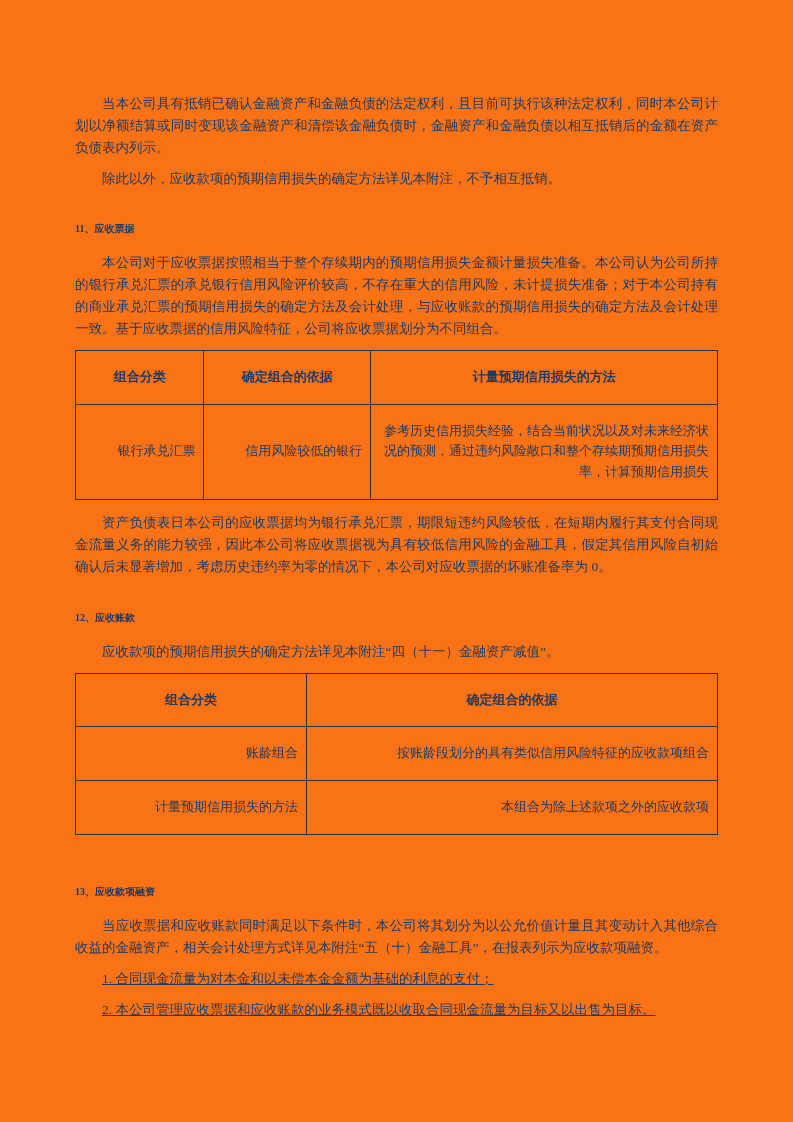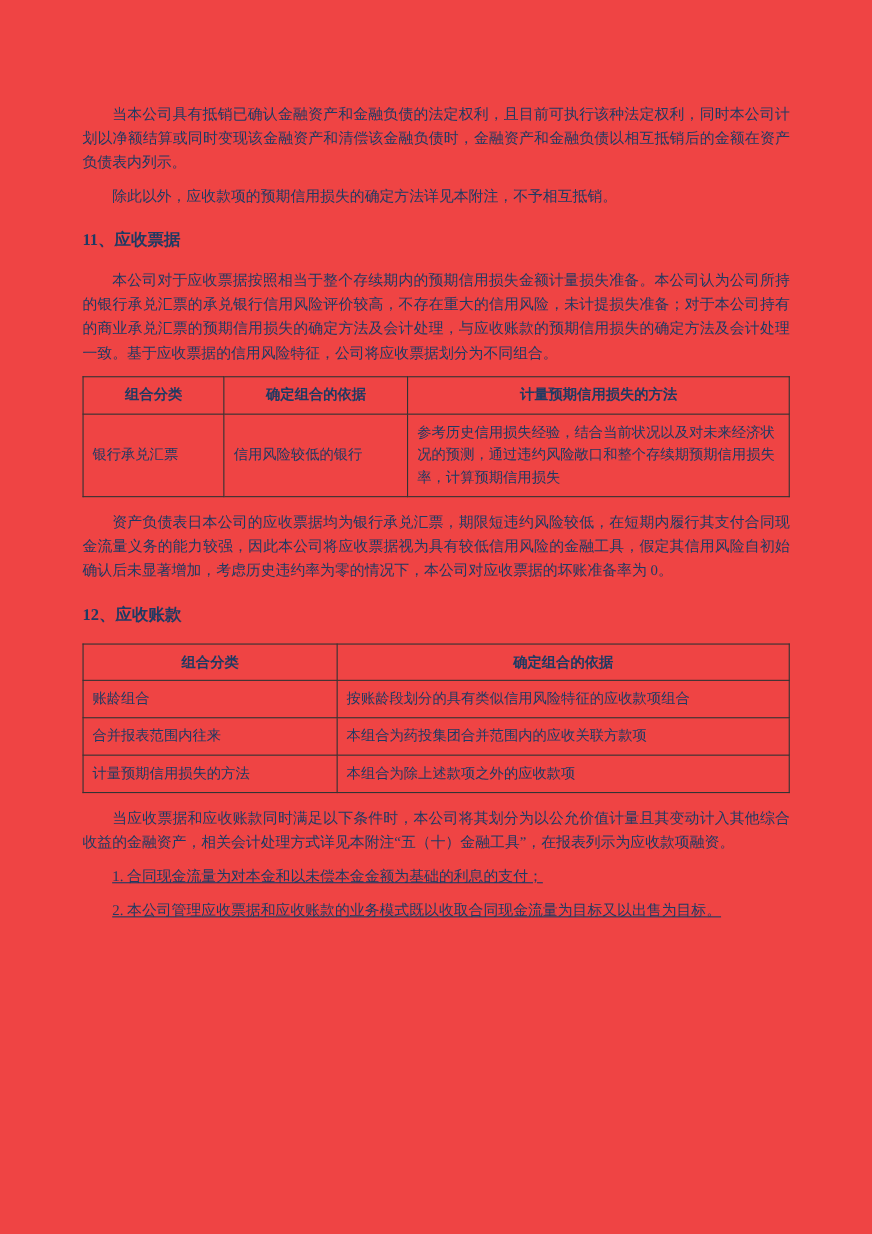--- a/index.html
+++ b/index.html
@@ -4,67 +4,67 @@
 <style>
   html, body {
     margin: 0;
     padding: 0;
     background: #ffffff;
   }
   .page {
     width: 793px;
     height: 1122px;
     box-sizing: border-box;
-    background: #ef4444;
+    background: #f97316;
     padding: 93px 75px 40px 75px;
     font-family: "Liberation Serif", "DejaVu Serif", serif;
     color: #1f3a63;
     overflow: hidden;
   }
   .para {
     font-size: 13.5px;
     line-height: 1.62;
     text-indent: 2em;
     text-align: justify;
     margin: 0 0 9px 0;
   }
   .para.tight {
     margin-bottom: 7px;
   }
   .heading {
-    font-size: 15px;
+    font-size: 10px;
     font-weight: bold;
-    margin: 20px 0 16px 0;
+    margin: 33px 0 16px 0;
   }
   .heading.extra-top {
     margin-top: 50px;
   }
   table.doc-table {
     border-collapse: collapse;
     width: 100%;
     margin: 10px 0 12px 0;
     table-layout: fixed;
   }
   table.doc-table th,
   table.doc-table td {
     border: 1px solid #333333;
     font-size: 13px;
-    padding: 6px 8px;
+    padding: 16px 8px;
     vertical-align: middle;
     color: #1f3a63;
     line-height: 1.6;
     word-break: break-all;
   }
   table.doc-table th {
     font-weight: bold;
     text-align: center;
     height: 18px;
   }
   table.doc-table td {
-    text-align: left;
+    text-align: right;
   }
   .t1-col1 { width: 20%; }
   .t1-col2 { width: 26%; }
   .t1-col3 { width: 54%; }
   .t2-col1 { width: 36%; }
   .t2-col2 { width: 64%; }
   .list-item {
     font-size: 13.5px;
     line-height: 1.62;
     text-indent: 2em;
@@ -102,45 +102,43 @@
         <td>银行承兑汇票</td>
         <td>信用风险较低的银行</td>
         <td>参考历史信用损失经验，结合当前状况以及对未来经济状况的预测，通过违约风险敞口和整个存续期预期信用损失率，计算预期信用损失</td>
       </tr>
     </tbody>
   </table>
 
   <p class="para">资产负债表日本公司的应收票据均为银行承兑汇票，期限短违约风险较低，在短期内履行其支付合同现金流量义务的能力较强，因此本公司将应收票据视为具有较低信用风险的金融工具，假定其信用风险自初始确认后未显著增加，考虑历史违约率为零的情况下，本公司对应收票据的坏账准备率为 0。</p>
 
   <div class="heading">12、应收账款</div>
+  <p class="para tight">应收款项的预期信用损失的确定方法详见本附注“四（十一）金融资产减值”。</p>
 
   <table class="doc-table">
     <colgroup>
       <col class="t2-col1">
         <col class="t2-col2">
     </colgroup>
     <thead>
       <tr>
         <th>组合分类</th>
         <th>确定组合的依据</th>
       </tr>
     </thead>
     <tbody>
       <tr>
         <td>账龄组合</td>
         <td>按账龄段划分的具有类似信用风险特征的应收款项组合</td>
       </tr>
       <tr>
-        <td>合并报表范围内往来</td>
-        <td>本组合为药投集团合并范围内的应收关联方款项</td>
-      </tr>
-      <tr>
         <td>计量预期信用损失的方法</td>
         <td>本组合为除上述款项之外的应收款项</td>
       </tr>
     </tbody>
   </table>
 
+  <div class="heading extra-top">13、应收款项融资</div>
   <p class="para">当应收票据和应收账款同时满足以下条件时，本公司将其划分为以公允价值计量且其变动计入其他综合收益的金融资产，相关会计处理方式详见本附注“五（十）金融工具”，在报表列示为应收款项融资。</p>
   <p class="list-item">1. 合同现金流量为对本金和以未偿本金金额为基础的利息的支付；</p>
   <p class="list-item">2. 本公司管理应收票据和应收账款的业务模式既以收取合同现金流量为目标又以出售为目标。</p>
 
 </div>
 
 </body></html>

